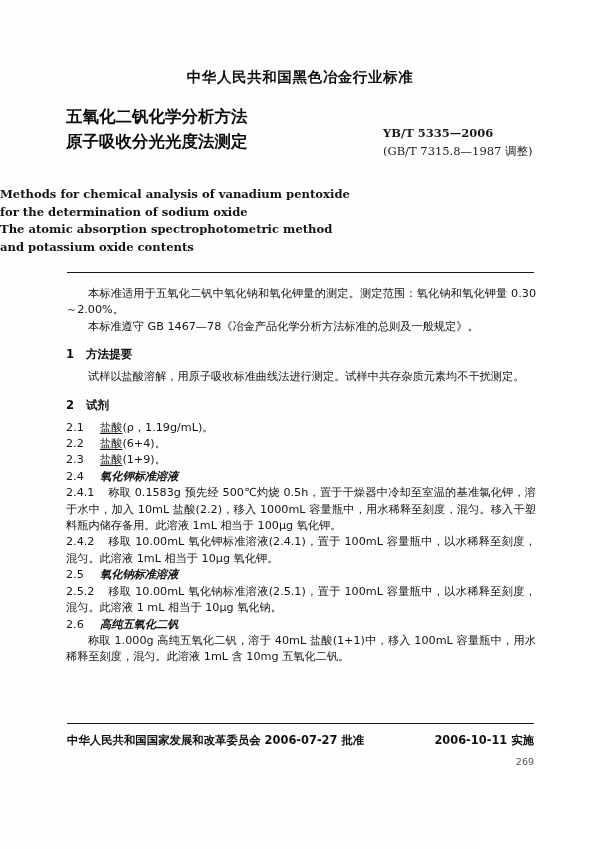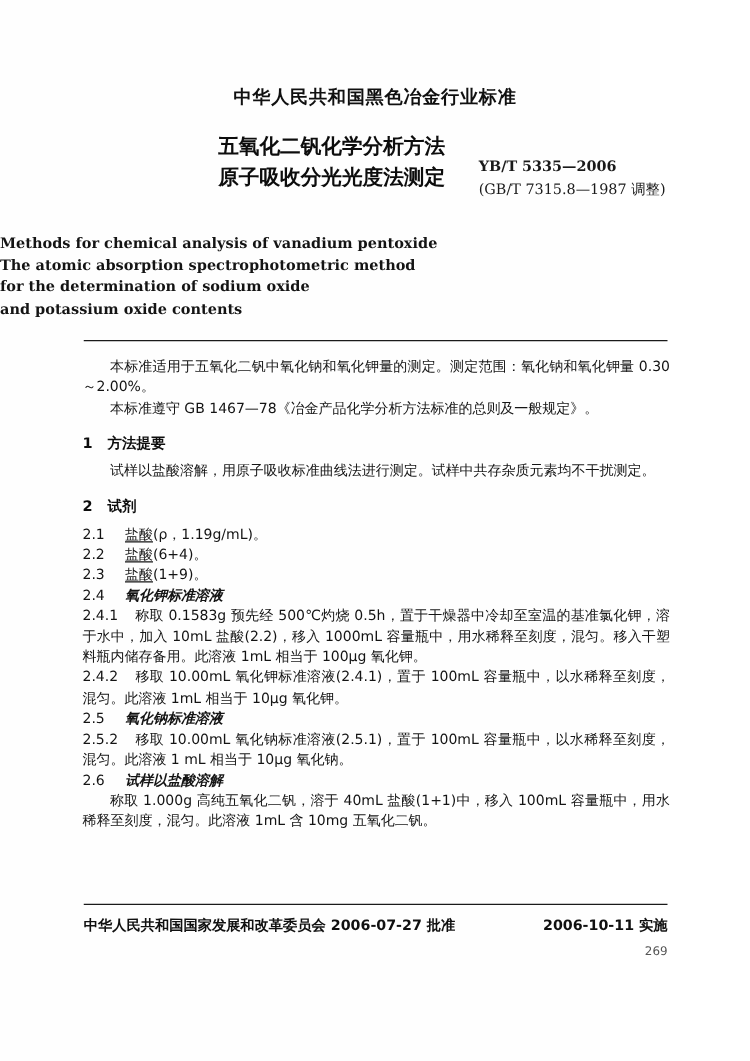--- a/index.html
+++ b/index.html
@@ -44,21 +44,21 @@
     left: 0;
     top: 104px;
     width: 600px;
     height: 80px;
   }
   .title-lines {
     position: absolute;
     left: 66px;
     top: 0;
     width: 290px;
-    text-align: right;
+    text-align: left;
   }
   .title-line {
     font-weight: bold;
     font-size: 16.5px;
     line-height: 25px;
     color: #0d0d0d;
     white-space: nowrap;
   }
   .title-line.spaced {
     letter-spacing: 5.5px;
@@ -190,22 +190,22 @@
       <div class="title-line">原子吸收分光光度法测定</div>
     </div>
     <div class="std-number">
       <div class="std-code">YB/T 5335—2006</div>
       <div class="std-sub">(GB/T 7315.8—1987 调整)</div>
     </div>
   </div>
 
   <div class="en-title">
     <div>Methods for chemical analysis of vanadium pentoxide</div>
+    <div>for the determination of sodium oxide</div>
     <div>The atomic absorption spectrophotometric method</div>
-    <div>for the determination of sodium oxide</div>
     <div>and potassium oxide contents</div>
   </div>
 
   <div class="rule rule-top"></div>
 
   <div class="body-area">
 
     <p class="para">本标准适用于五氧化二钒中氧化钠和氧化钾量的测定。测定范围：氧化钠和氧化钾量 0.30～2.00%。</p>
     <p class="para">本标准遵守 GB 1467—78《冶金产品化学分析方法标准的总则及一般规定》。</p>
 
@@ -254,21 +254,21 @@
     <div class="item">
       <span class="lbl">2.5</span><b>氧化钠标准溶液</b>
     </div>
 
 
     <div class="item sub3">
       <span class="lbl">2.5.2</span><span>移取 10.00mL 氧化钠标准溶液(2.5.1)，置于 100mL 容量瓶中，以水稀释至刻度，混匀。此溶液 1 mL 相当于 10μg 氧化钠。</span>
     </div>
 
     <div class="item">
-      <span class="lbl">2.6</span><b>试样以盐酸溶解</b>
+      <span class="lbl">2.6</span><b>高纯五氧化二钒</b>
     </div>
 
     <p class="para">称取 1.000g 高纯五氧化二钒，溶于 40mL 盐酸(1+1)中，移入 100mL 容量瓶中，用水稀释至刻度，混匀。此溶液 1mL 含 10mg 五氧化二钒。</p>
 
   </div>
 
   <div class="rule rule-bottom"></div>
 
   <div class="footer">
     <span>中华人民共和国国家发展和改革委员会 2006-07-27 批准</span>

